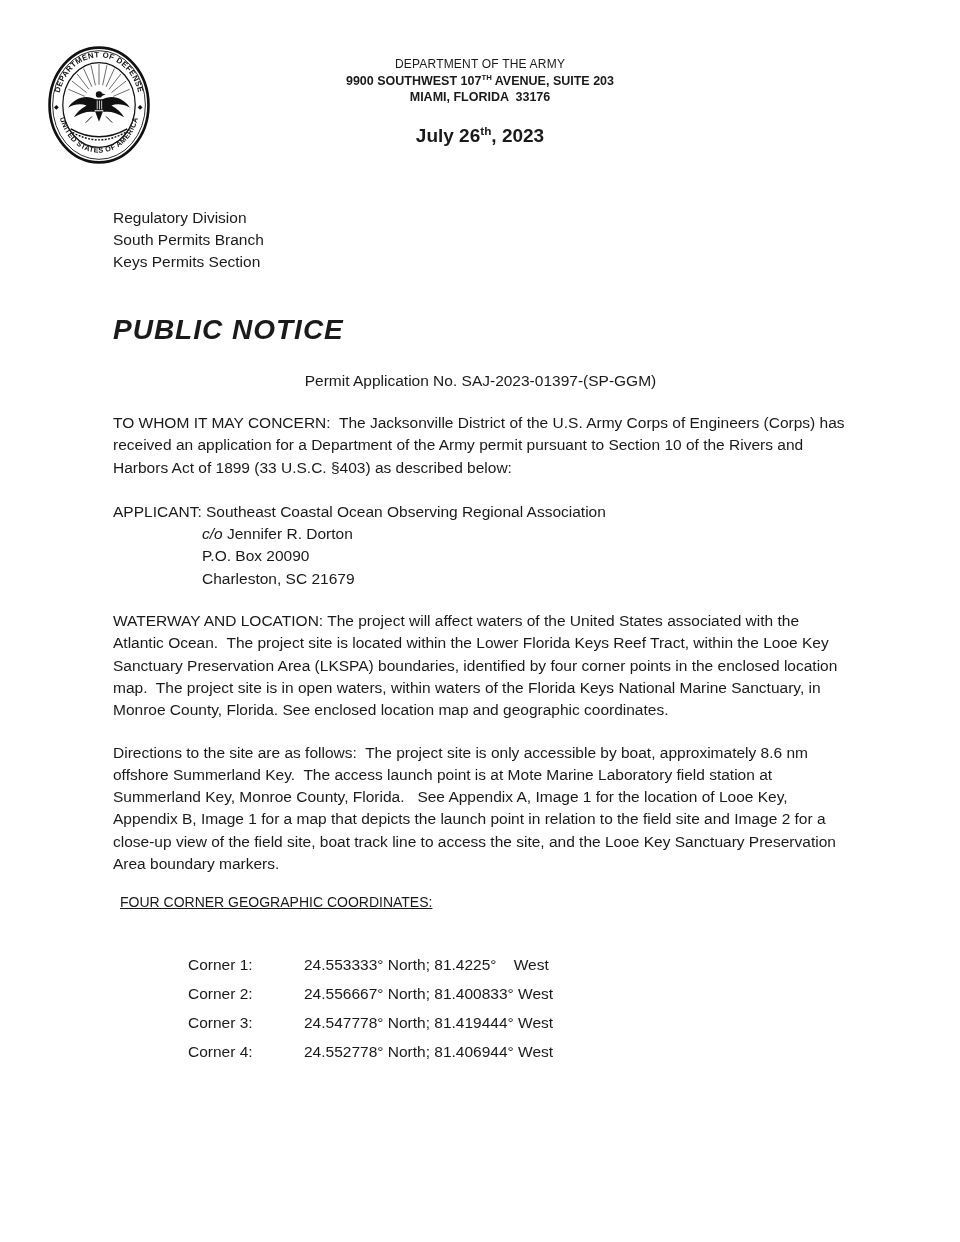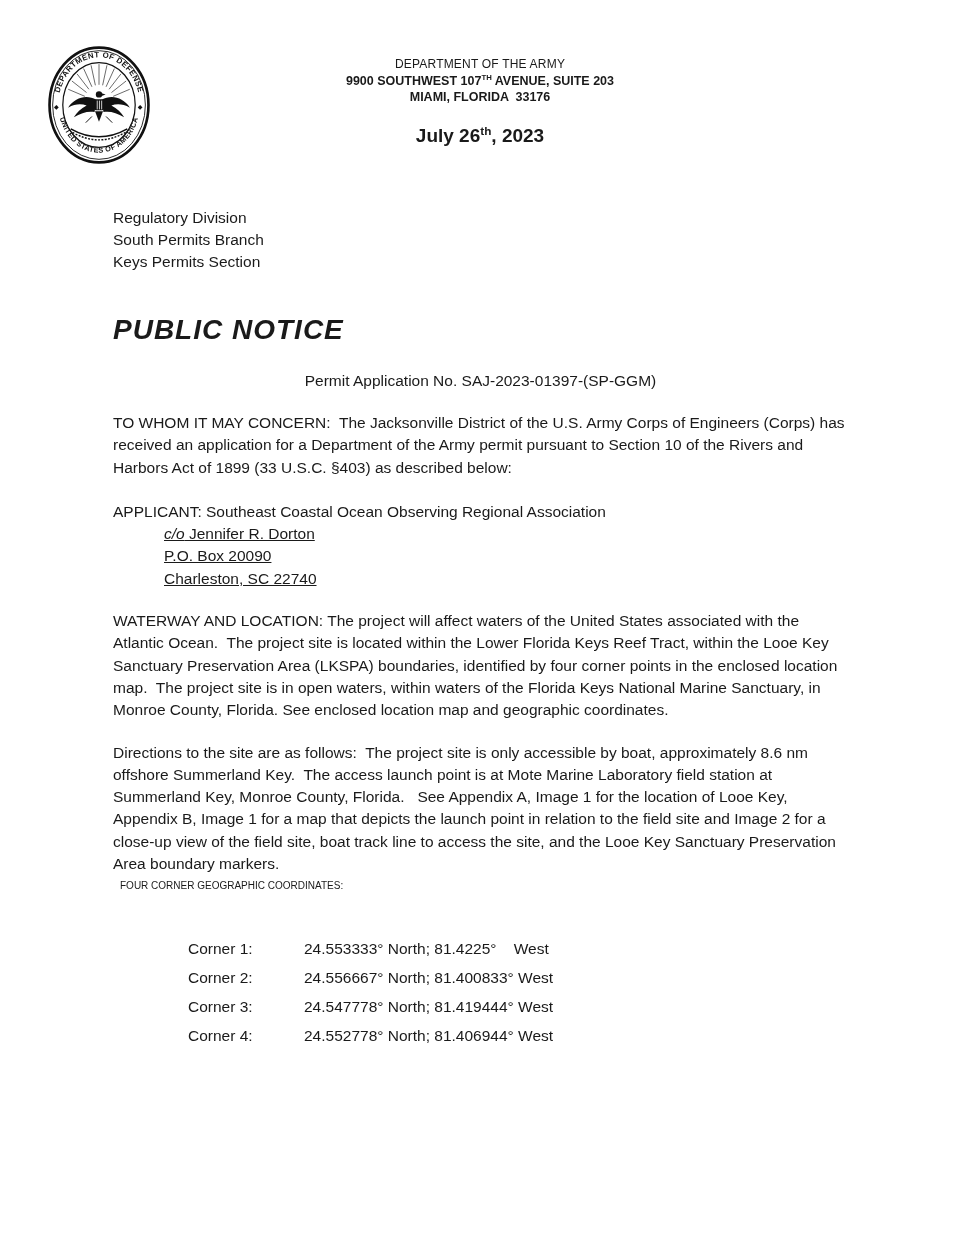--- a/index.html
+++ b/index.html
@@ -33,23 +33,23 @@
     margin-top: 40px;
     font-size: 28px;
     font-weight: bold;
     font-style: italic;
     letter-spacing: 1px;
     line-height: 34px;
   }
   .permit-line { margin-top: 23px; text-align: center; font-size: 15.5px; line-height: 22px; white-space: pre-wrap; }
   .para { margin: 0; margin-top: 20px; font-size: 15.5px; line-height: 22.3px; white-space: pre-wrap; }
   .applicant-block { margin-top: 22px; font-size: 15.5px; line-height: 22.3px; }
-  .applicant-indent { margin-left: 51px; text-decoration: underline; }
+  .applicant-indent { margin-left: 89px; }
   .italic { font-style: italic; }
-  .coords-heading { padding-left: 7px; font-size: 10px; line-height: 22.3px; }
+  .coords-heading { margin-top: 16px; padding-left: 7px; font-size: 14px; line-height: 22.3px; text-decoration: underline; }
   .corners { margin-top: 36px; }
   .corner-row { display: flex; font-size: 15.5px; line-height: 29px; }
   .corner-label { margin-left: 75px; width: 116px; flex: 0 0 auto; }
   .corner-value { white-space: pre; }
 </style>
 </head>
 <body>
 
 <div class="page">
 
@@ -122,21 +122,21 @@
     <div class="notice-title">PUBLIC NOTICE</div>
 
     <div class="permit-line">Permit Application No. SAJ-2023-01397-(SP-GGM)</div>
 
     <p class="para">TO WHOM IT MAY CONCERN:  The Jacksonville District of the U.S. Army Corps of Engineers (Corps) has received an application for a Department of the Army permit pursuant to Section 10 of the Rivers and Harbors Act of 1899 (33 U.S.C. §403) as described below:</p>
 
     <div class="applicant-block">
       <div>APPLICANT: Southeast Coastal Ocean Observing Regional Association</div>
       <div class="applicant-indent"><span class="italic">c/o</span><span> Jennifer R. Dorton</span></div>
       <div class="applicant-indent">P.O. Box 20090</div>
-      <div class="applicant-indent">Charleston, SC 22740</div>
+      <div class="applicant-indent">Charleston, SC 21679</div>
     </div>
 
     <p class="para">WATERWAY AND LOCATION: The project will affect waters of the United States associated with the Atlantic Ocean.  The project site is located within the Lower Florida Keys Reef Tract, within the Looe Key Sanctuary Preservation Area (LKSPA) boundaries, identified by four corner points in the enclosed location map.  The project site is in open waters, within waters of the Florida Keys National Marine Sanctuary, in Monroe County, Florida. See enclosed location map and geographic coordinates.</p>
 
     <p class="para">Directions to the site are as follows:  The project site is only accessible by boat, approximately 8.6 nm offshore Summerland Key.  The access launch point is at Mote Marine Laboratory field station at Summerland Key, Monroe County, Florida.   See Appendix A, Image 1 for the location of Looe Key, Appendix B, Image 1 for a map that depicts the launch point in relation to the field site and Image 2 for a close-up view of the field site, boat track line to access the site, and the Looe Key Sanctuary Preservation Area boundary markers.</p>
 
     <div class="coords-heading">FOUR CORNER GEOGRAPHIC COORDINATES:</div>
 
     <div class="corners">
       <div class="corner-row">

